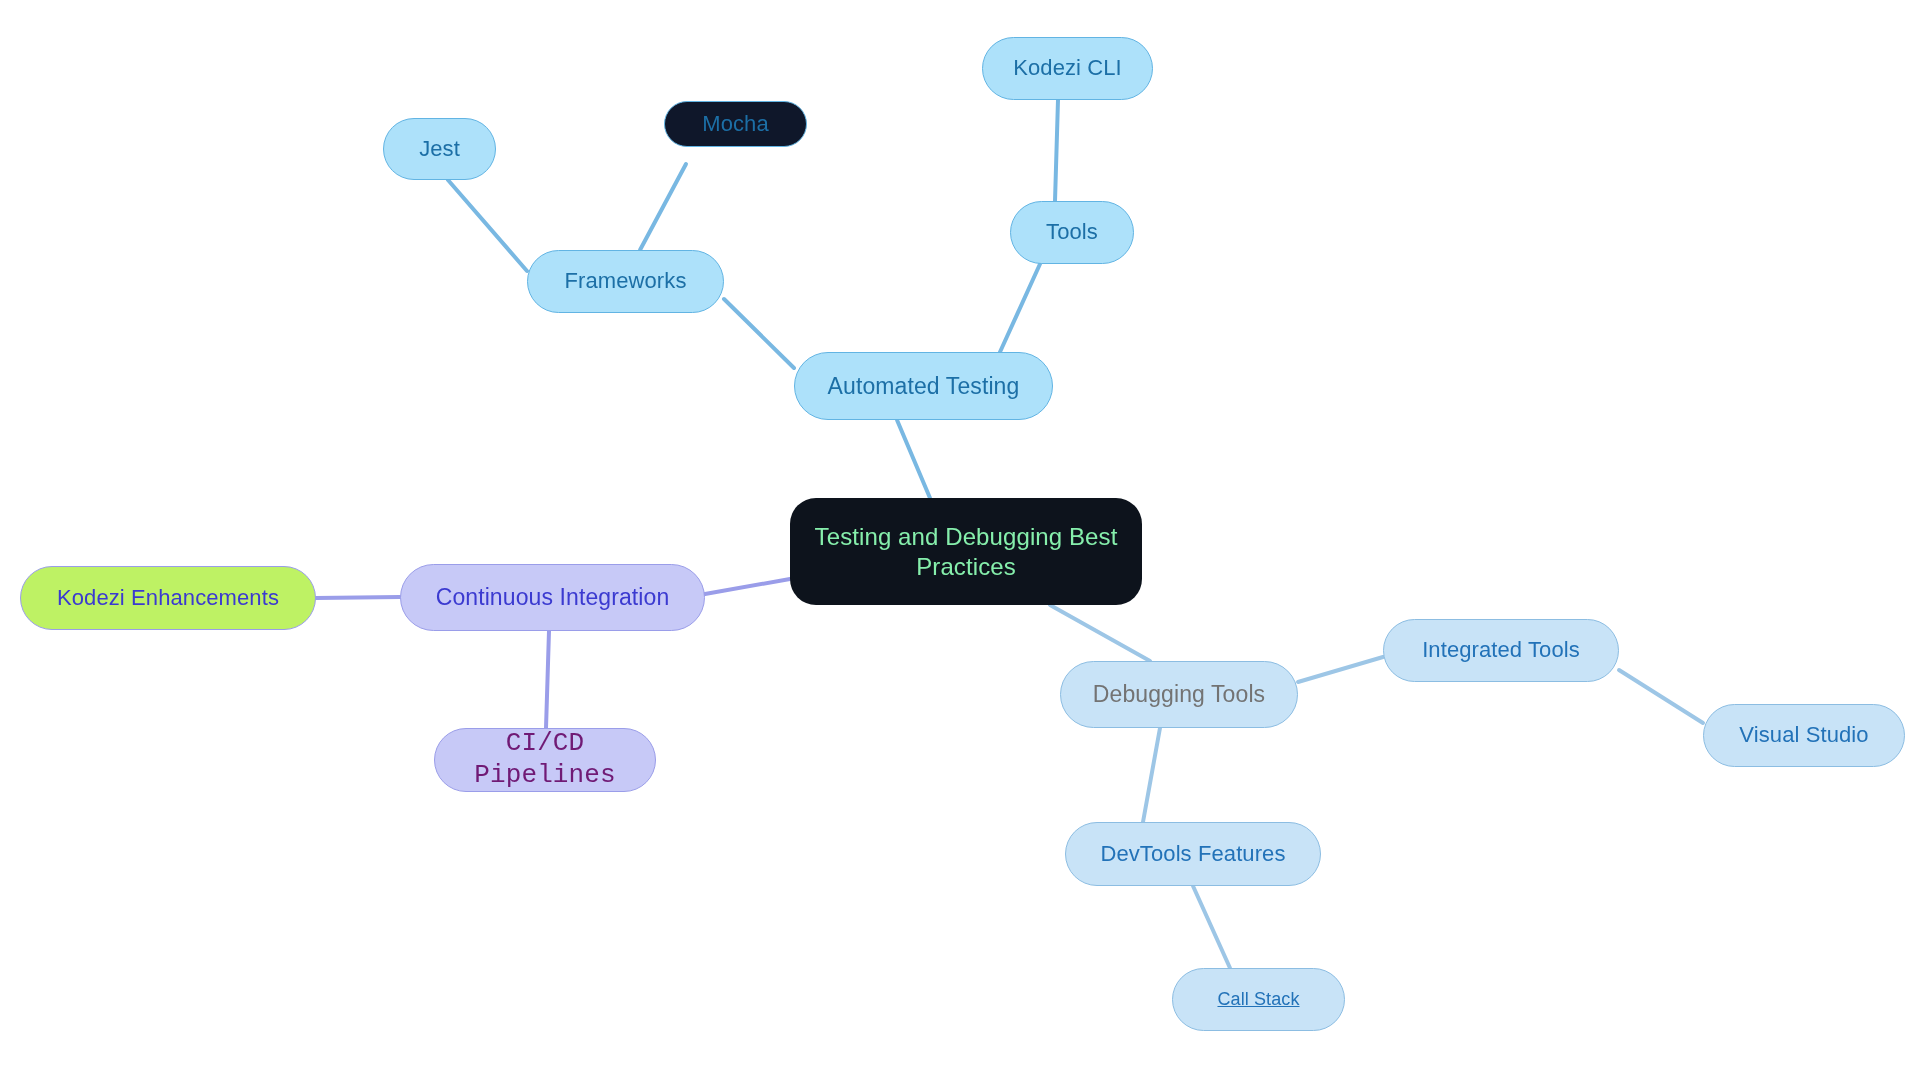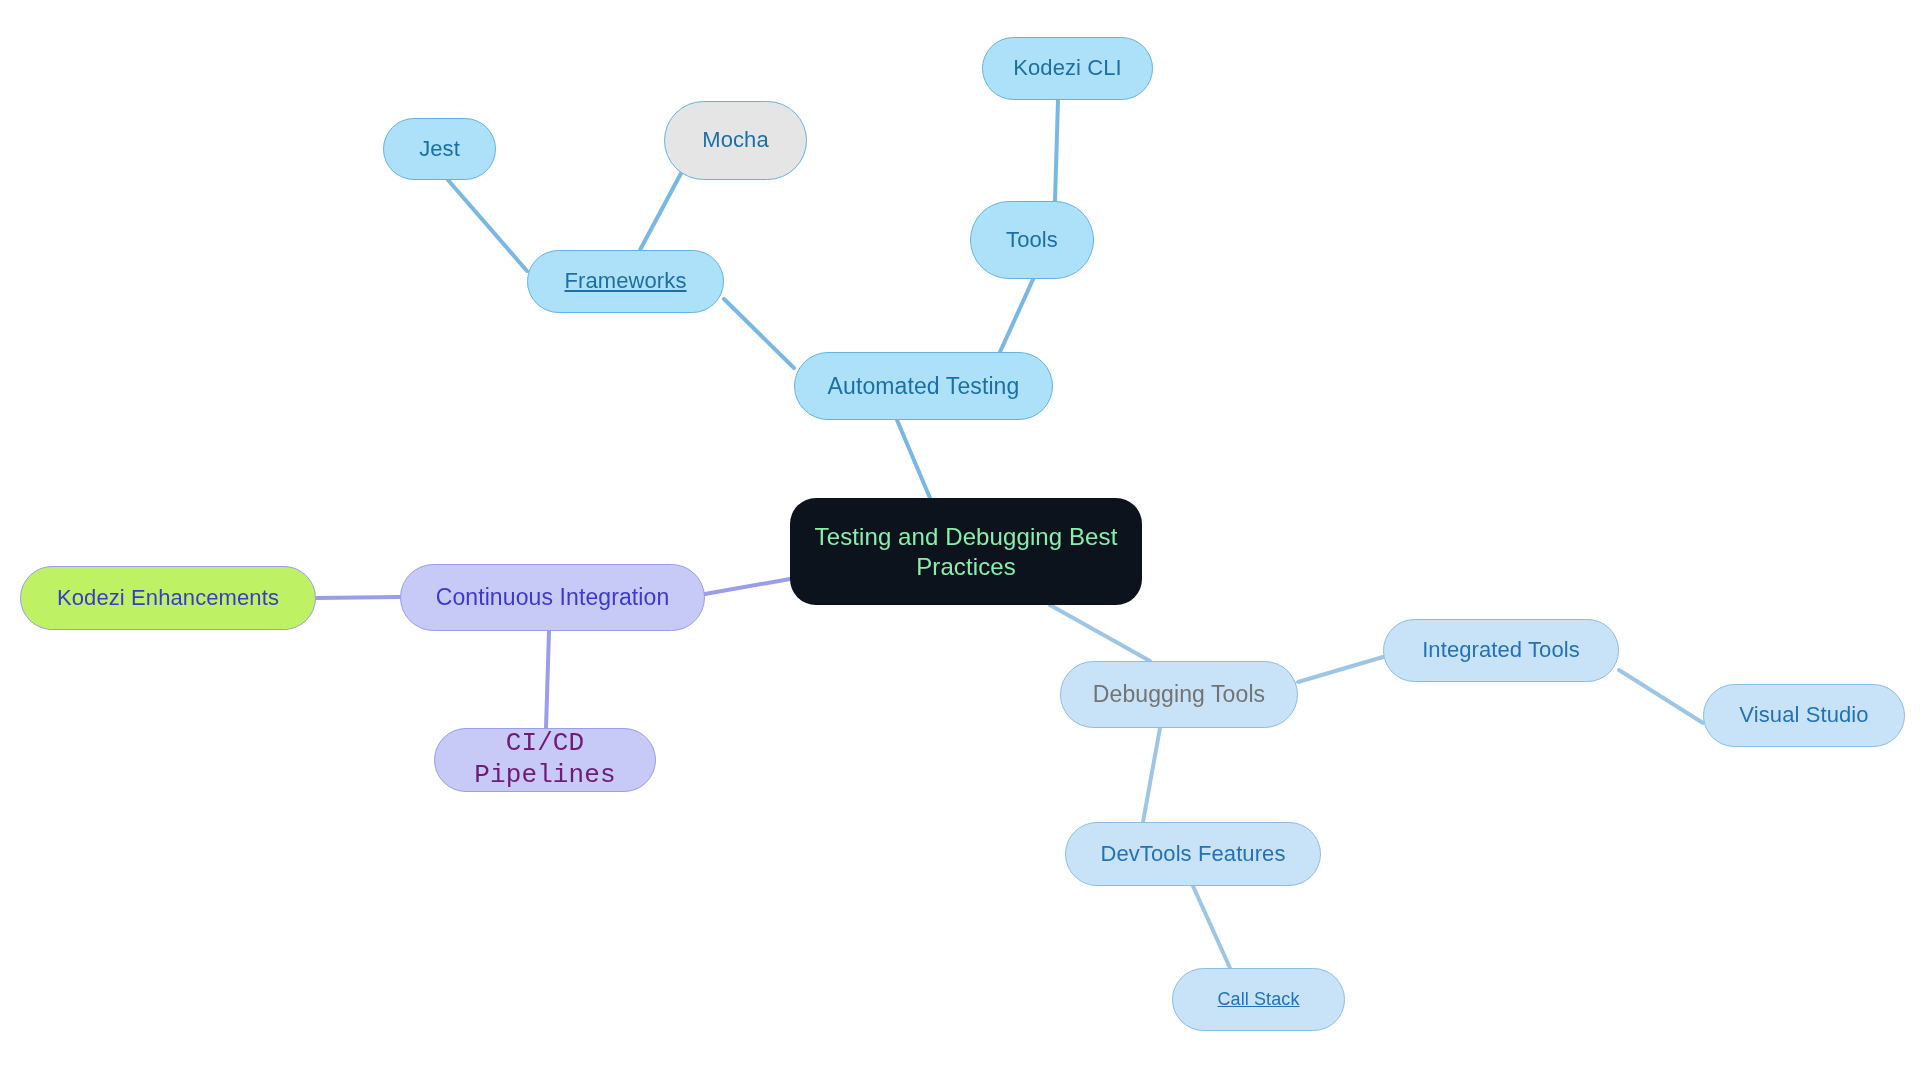--- a/index.html
+++ b/index.html
@@ -68,27 +68,27 @@
       <path d="M 549 631 L 546 728" fill="none" stroke="#9a9de9" stroke-width="4" stroke-linecap="round"></path>
       <path d="M 1298 682 L 1383 657" fill="none" stroke="#9dc6e6" stroke-width="4" stroke-linecap="round"></path>
       <path d="M 1619 670 L 1703 723" fill="none" stroke="#9dc6e6" stroke-width="4" stroke-linecap="round"></path>
       <path d="M 1160 728 L 1143 822" fill="none" stroke="#9dc6e6" stroke-width="4" stroke-linecap="round"></path>
       <path d="M 1193 886 L 1230 968" fill="none" stroke="#9dc6e6" stroke-width="4" stroke-linecap="round"></path>
     </svg>
   <div id="node-layer">
       <div class="node root" style="left: 790px; top: 498px; width: 352px; height: 107px; background: rgb(13, 19, 28); border-color: rgb(13, 19, 28); color: #86efac; font-size: 24px;"><span class="node-label">Testing and Debugging Best
 Practices</span></div>
       <div class="node" style="left: 794px; top: 352px; width: 259px; height: 68px; background: rgb(173, 225, 250); border-color: rgb(98, 180, 227); color: rgb(28, 111, 166); font-size: 23px;"><span class="node-label">Automated Testing</span></div>
-      <div class="node" style="left: 527px; top: 250px; width: 197px; height: 63px; background: rgb(173, 225, 250); border-color: rgb(98, 180, 227); color: rgb(28, 111, 166); font-size: 22px; text-decoration: underline;"><span class="node-label">Frameworks</span></div>
+      <div class="node" style="left: 527px; top: 250px; width: 197px; height: 63px; background: rgb(173, 225, 250); border-color: rgb(98, 180, 227); color: rgb(28, 111, 166); font-size: 22px;"><span class="node-label">Frameworks</span></div>
       <div class="node" style="left: 383px; top: 118px; width: 113px; height: 62px; background: rgb(173, 225, 250); border-color: rgb(98, 180, 227); color: rgb(28, 111, 166); font-size: 22px;"><span class="node-label">Jest</span></div>
-      <div class="node" style="left: 664px; top: 101px; width: 143px; height: 79px; background: #e5e5e5; border-color: rgb(98, 180, 227); color: rgb(28, 111, 166); font-size: 22px;"><span class="node-label">Mocha</span></div>
-      <div class="node" style="left: 970px; top: 201px; width: 124px; height: 78px; background: rgb(173, 225, 250); border-color: rgb(98, 180, 227); color: rgb(28, 111, 166); font-size: 22px;"><span class="node-label">Tools</span></div>
+      <div class="node" style="left: 664px; top: 101px; width: 143px; height: 46px; background: #0f172a; border-color: rgb(98, 180, 227); color: rgb(28, 111, 166); font-size: 22px;"><span class="node-label">Mocha</span></div>
+      <div class="node" style="left: 1010px; top: 201px; width: 124px; height: 63px; background: rgb(173, 225, 250); border-color: rgb(98, 180, 227); color: rgb(28, 111, 166); font-size: 22px;"><span class="node-label">Tools</span></div>
       <div class="node" style="left: 982px; top: 37px; width: 171px; height: 63px; background: rgb(173, 225, 250); border-color: rgb(98, 180, 227); color: rgb(28, 111, 166); font-size: 22px;"><span class="node-label">Kodezi CLI</span></div>
       <div class="node" style="left: 400px; top: 564px; width: 305px; height: 67px; background: rgb(199, 201, 247); border-color: rgb(154, 157, 233); color: rgb(59, 58, 208); font-size: 23px;"><span class="node-label">Continuous Integration</span></div>
       <div class="node" style="left: 20px; top: 566px; width: 296px; height: 64px; background: #bef264; border-color: rgb(154, 157, 233); color: rgb(59, 58, 208); font-size: 22px;"><span class="node-label">Kodezi Enhancements</span></div>
       <div class="node" style="left: 434px; top: 728px; width: 222px; height: 64px; background: rgb(199, 201, 247); border-color: rgb(154, 157, 233); color: #701a75; font-size: 26px; font-family: Liberation Mono, monospace;"><span class="node-label">CI/CD Pipelines</span></div>
       <div class="node" style="left: 1060px; top: 661px; width: 238px; height: 67px; background: rgb(200, 227, 247); border-color: rgb(140, 189, 226); color: #737373; font-size: 23px; text-align: center;"><span class="node-label">Debugging Tools</span></div>
       <div class="node" style="left: 1383px; top: 619px; width: 236px; height: 63px; background: rgb(200, 227, 247); border-color: rgb(140, 189, 226); color: rgb(34, 114, 184); font-size: 22px;"><span class="node-label">Integrated Tools</span></div>
-      <div class="node" style="left: 1703px; top: 684px; width: 202px; height: 63px; background: rgb(200, 227, 247); border-color: rgb(140, 189, 226); color: rgb(34, 114, 184); font-size: 22px;"><span class="node-label">Visual Studio</span></div>
+      <div class="node" style="left: 1703px; top: 704px; width: 202px; height: 63px; background: rgb(200, 227, 247); border-color: rgb(140, 189, 226); color: rgb(34, 114, 184); font-size: 22px;"><span class="node-label">Visual Studio</span></div>
       <div class="node" style="left: 1065px; top: 822px; width: 256px; height: 64px; background: rgb(200, 227, 247); border-color: rgb(140, 189, 226); color: rgb(34, 114, 184); font-size: 22px;"><span class="node-label">DevTools Features</span></div>
       <div class="node" style="left: 1172px; top: 968px; width: 173px; height: 63px; background: rgb(200, 227, 247); border-color: rgb(140, 189, 226); color: rgb(34, 114, 184); font-size: 18px; text-decoration: underline;"><span class="node-label">Call Stack</span></div>
     </div>
 </div>
 
 </body></html>

